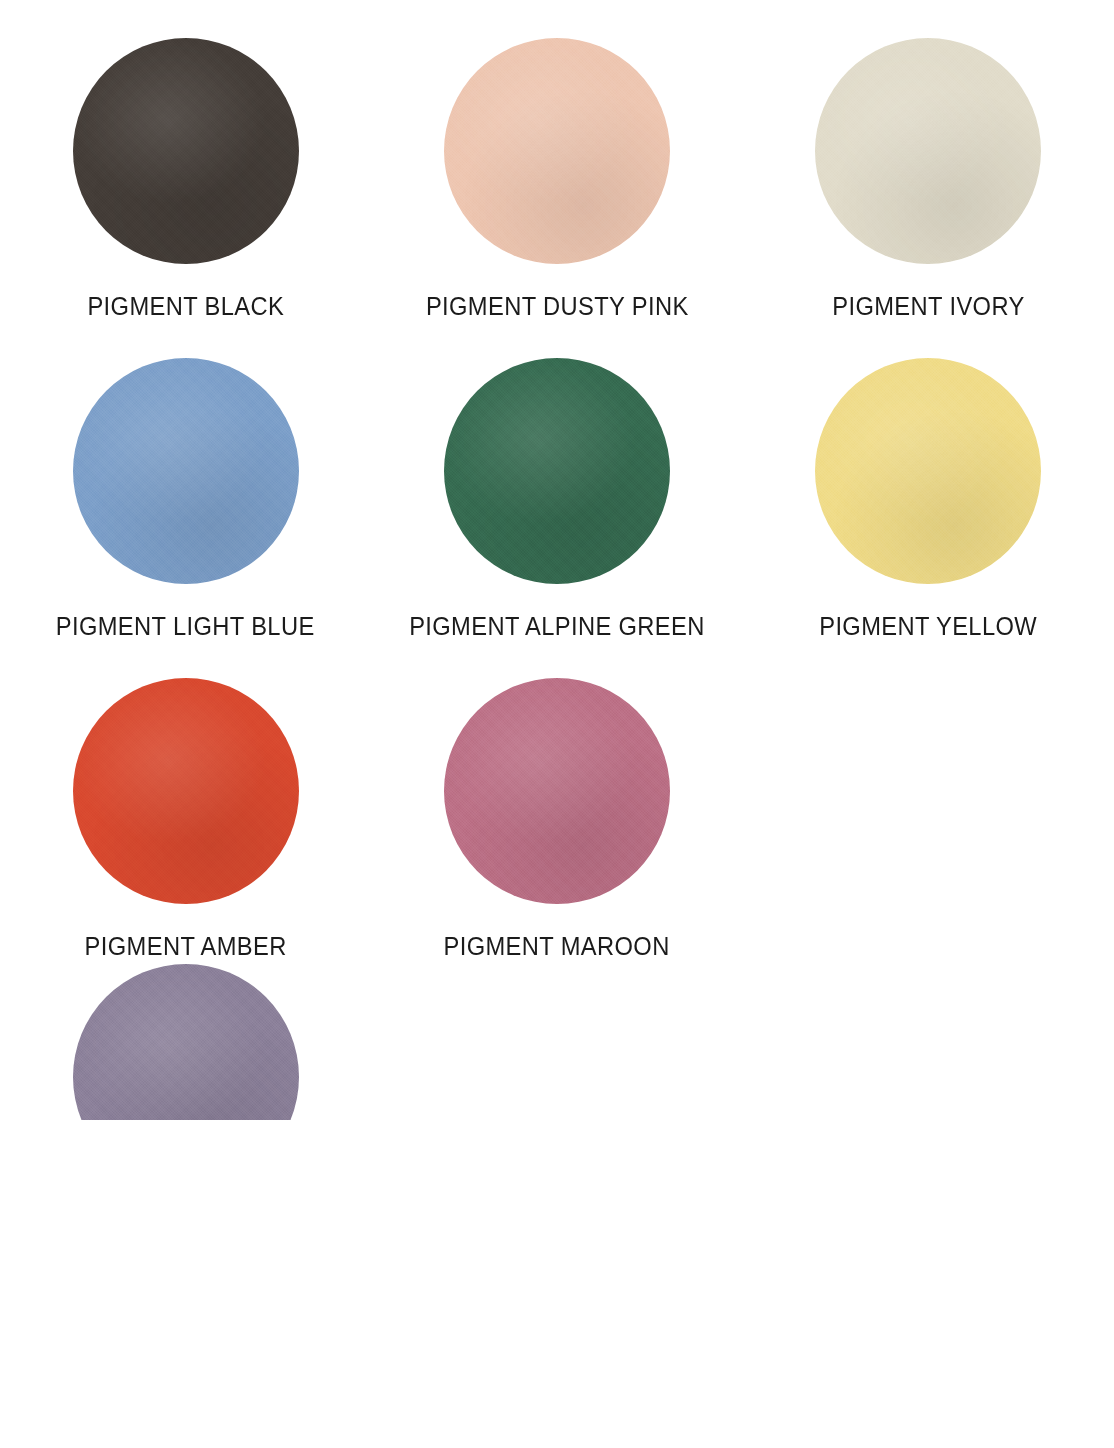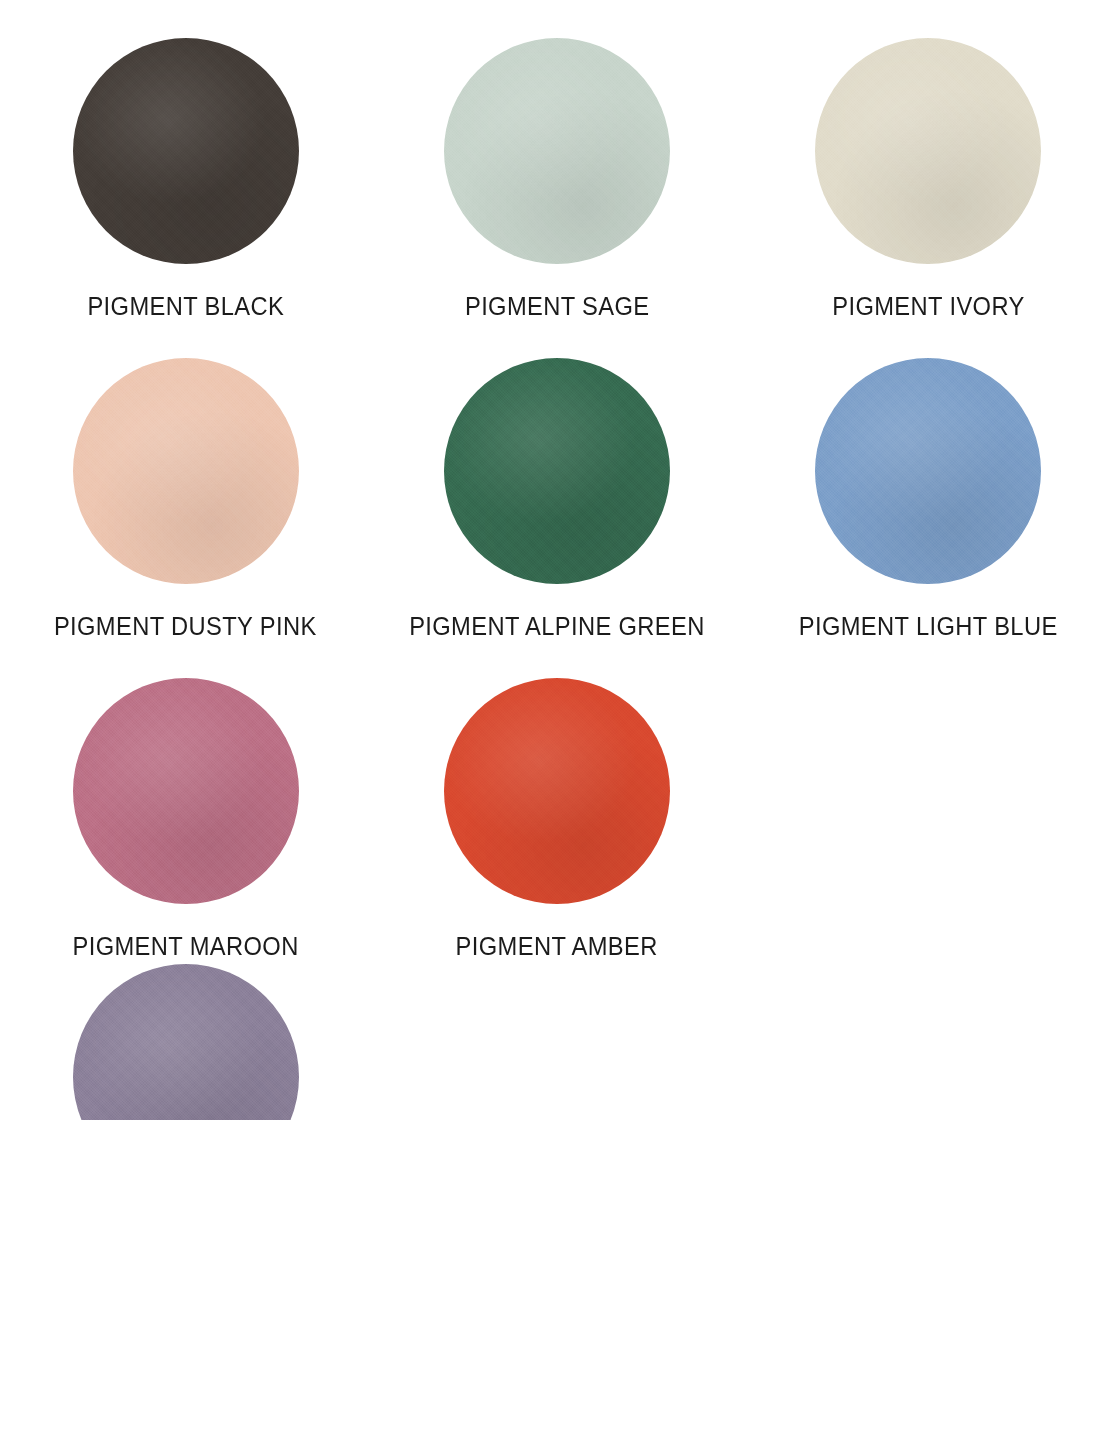--- a/index.html
+++ b/index.html
@@ -104,45 +104,45 @@
 </head>
 <body>
 
 <div class="sheet">
   <div class="swatch-grid">
       <div class="swatch-cell">
         <div class="swatch-disc" style="background: rgb(68, 61, 56);"></div>
         <div class="swatch-label">PIGMENT BLACK</div>
       </div>
       <div class="swatch-cell">
-        <div class="swatch-disc" style="background: rgb(199, 213, 203);"></div>
-        <div class="swatch-label">PIGMENT SAGE</div>
+        <div class="swatch-disc" style="background: rgb(238, 198, 177);"></div>
+        <div class="swatch-label">PIGMENT DUSTY PINK</div>
       </div>
       <div class="swatch-cell">
         <div class="swatch-disc" style="background: rgb(225, 220, 202);"></div>
         <div class="swatch-label">PIGMENT IVORY</div>
       </div>
       <div class="swatch-cell">
-        <div class="swatch-disc" style="background: rgb(238, 198, 177);"></div>
-        <div class="swatch-label">PIGMENT DUSTY PINK</div>
+        <div class="swatch-disc" style="background: rgb(124, 159, 201);"></div>
+        <div class="swatch-label">PIGMENT LIGHT BLUE</div>
       </div>
       <div class="swatch-cell">
         <div class="swatch-disc" style="background: rgb(54, 107, 81);"></div>
         <div class="swatch-label">PIGMENT ALPINE GREEN</div>
       </div>
       <div class="swatch-cell">
-        <div class="swatch-disc" style="background: rgb(124, 159, 201);"></div>
-        <div class="swatch-label">PIGMENT LIGHT BLUE</div>
+        <div class="swatch-disc" style="background: rgb(240, 220, 136);"></div>
+        <div class="swatch-label">PIGMENT YELLOW</div>
+      </div>
+      <div class="swatch-cell">
+        <div class="swatch-disc" style="background: rgb(217, 73, 47);"></div>
+        <div class="swatch-label">PIGMENT AMBER</div>
       </div>
       <div class="swatch-cell">
         <div class="swatch-disc" style="background: rgb(188, 112, 134);"></div>
         <div class="swatch-label">PIGMENT MAROON</div>
-      </div>
-      <div class="swatch-cell">
-        <div class="swatch-disc" style="background: rgb(217, 73, 47);"></div>
-        <div class="swatch-label">PIGMENT AMBER</div>
       </div>
       <div class="spacer-cell"></div>
       <div class="swatch-cell swatch-cell--cropped">
         <div class="swatch-disc" style="background: rgb(139, 128, 154);"></div>
       </div>
     </div>
 </div>
 
 </body></html>

